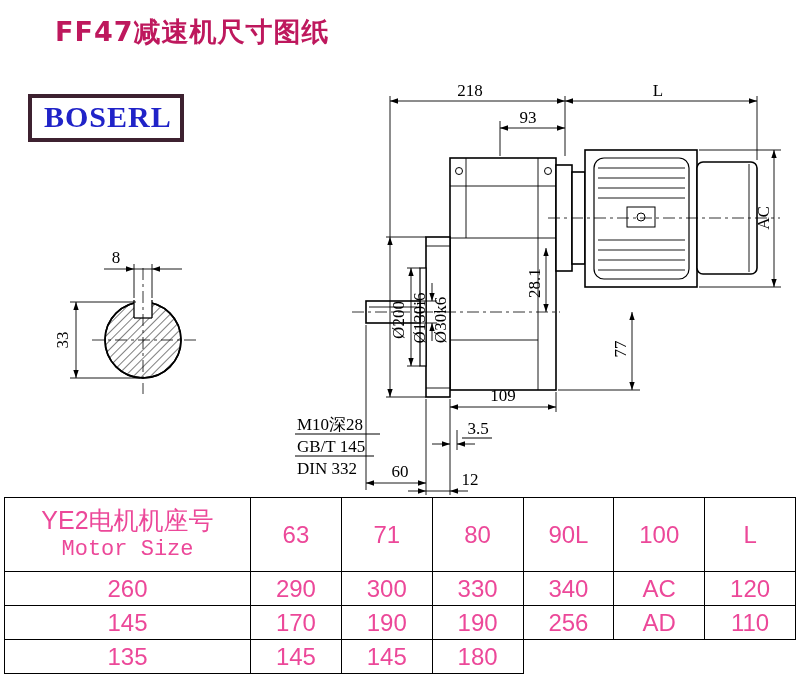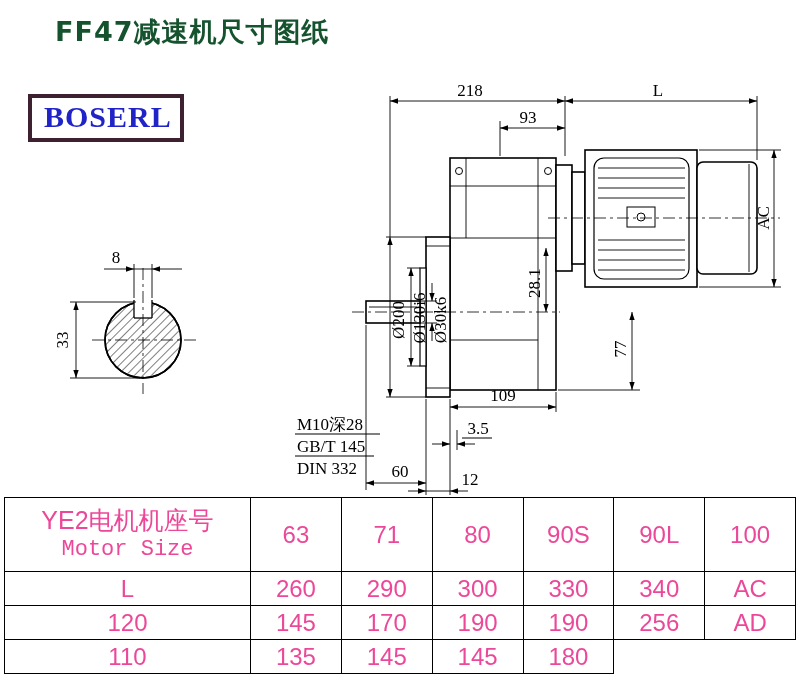--- a/index.html
+++ b/index.html
@@ -1,20 +1,20 @@
 <!DOCTYPE html>
 <html><head>
 <meta charset="utf-8">
 <style>
   * { margin:0; padding:0; box-sizing:border-box; }
   html,body { width:800px; height:676px; background:#fff; }
   body { font-family:"Liberation Sans",sans-serif; position:relative; overflow:hidden; }
   .page { position:absolute; inset:0; background:#fff; }
   .title { position:absolute; left:55px; top:14px; font-size:27px; font-weight:bold;
-           font-family:"DejaVu Sans",sans-serif; letter-spacing:1px; color:#14532d; }
+           font-family:"DejaVu Sans",sans-serif; letter-spacing:1px; color:#be185d; }
   .logo { position:absolute; left:28px; top:94px; border:4px solid #3d2130; color:#2023c8;
           font-family:"Liberation Serif",serif; font-weight:bold; font-size:30px;
           padding:2px 8px 4px 12px; letter-spacing:1px; background:#fff; }
   svg.drawing { position:absolute; left:0; top:0; }
   .dim-table { position:absolute; left:4px; top:497px; width:792px;
                display:grid; grid-template-columns:246px repeat(6,1fr);
                grid-template-rows:74px 34px 34px 34px;
                border-top:1.5px solid #000; border-left:1.5px solid #000;
                font-size:24px; color:#ec4899; background:#fff; }
   .tcell { border-right:1.5px solid #000; border-bottom:1.5px solid #000;
@@ -184,21 +184,20 @@
   </svg>
 
   <div class="dim-table">
     <div class="tcell label-cell">
       <div class="cn">YE2电机机座号</div>
       <div class="en">Motor Size</div>
     </div>
     <div class="tcell">63</div>
     <div class="tcell">71</div>
     <div class="tcell">80</div>
-    <div class="tcell">90S</div>
     <div class="tcell">90L</div>
     <div class="tcell">100</div>
 
     <div class="tcell">L</div>
     <div class="tcell">260</div>
     <div class="tcell">290</div>
     <div class="tcell">300</div>
     <div class="tcell">330</div>
     <div class="tcell">340</div>
 

